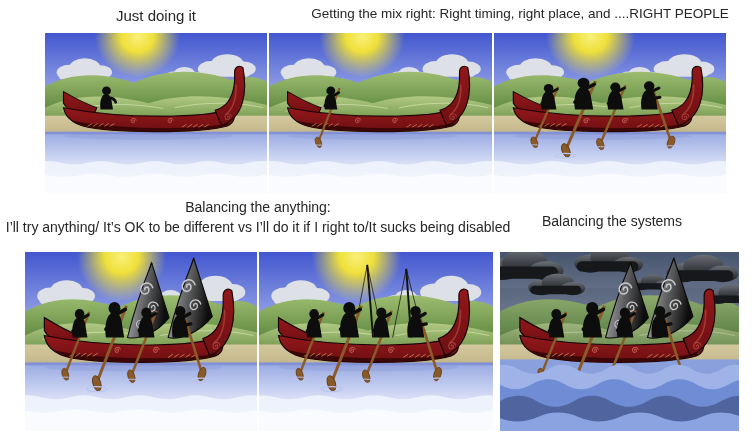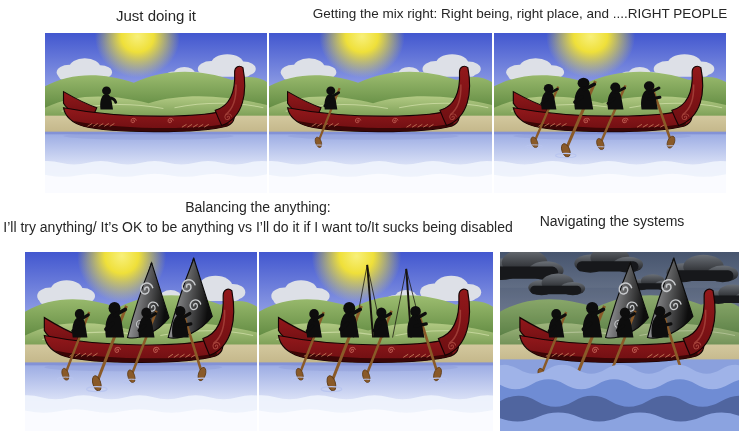--- a/index.html
+++ b/index.html
@@ -19,26 +19,26 @@
   #scene-3{left:494px;top:33px;width:232px;height:160px;}
   #scene-4{left:25px;top:252px;width:232px;height:179px;}
   #scene-5{left:259px;top:252px;width:234px;height:179px;}
   #scene-6{left:500px;top:252px;width:239px;height:179px;}
 </style>
 </head>
 <body>
 
 <div class="canvas">
   <div class="caption cap-top-left">Just doing it</div>
-  <div class="caption cap-top-right">Getting the mix right: Right being, right place, and ....RIGHT PEOPLE</div>
+  <div class="caption cap-top-right">Getting the mix right: Right timing, right place, and ....RIGHT PEOPLE</div>
   <div class="caption cap-mid">
     <div>Balancing the anything:</div>
-    <div>I’ll try anything/ It’s OK to be anything vs I’ll do it if I want to/It sucks being disabled</div>
+    <div>I’ll try anything/ It’s OK to be different vs I’ll do it if I right to/It sucks being disabled</div>
   </div>
-  <div class="caption cap-bottom-right">Navigating the systems</div>
+  <div class="caption cap-bottom-right">Balancing the systems</div>
 
   <figure class="scene" id="scene-1">
       <svg viewBox="0 0 240 180" preserveAspectRatio="none" xmlns="http://www.w3.org/2000/svg">
         <defs>
           <linearGradient id="scene-1-sky" x1="0" y1="0" x2="0" y2="1">
             <stop offset="0" stop-color="#4257cf"></stop>
             <stop offset="1" stop-color="#cfd8f6"></stop>
           </linearGradient>
           <radialGradient id="scene-1-sun">
             <stop offset="0" stop-color="#f8f07a"></stop>

